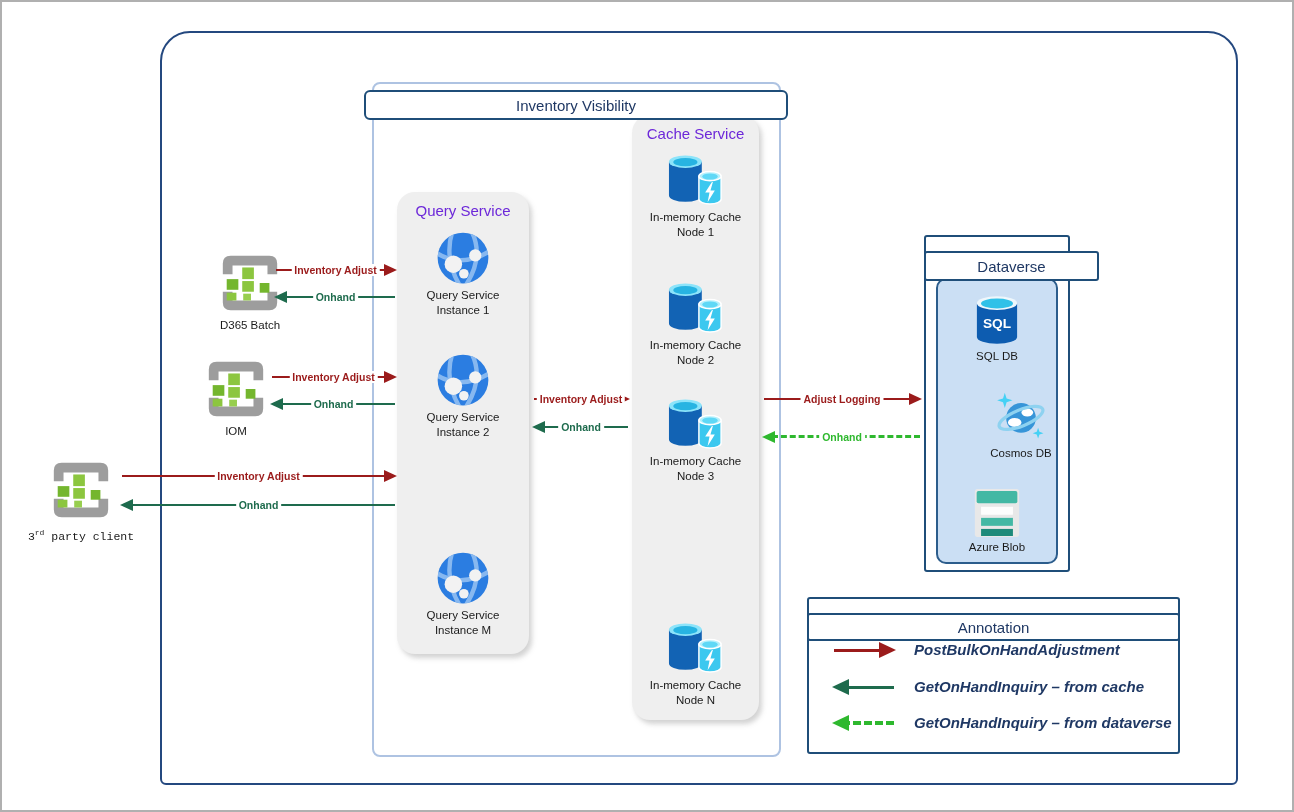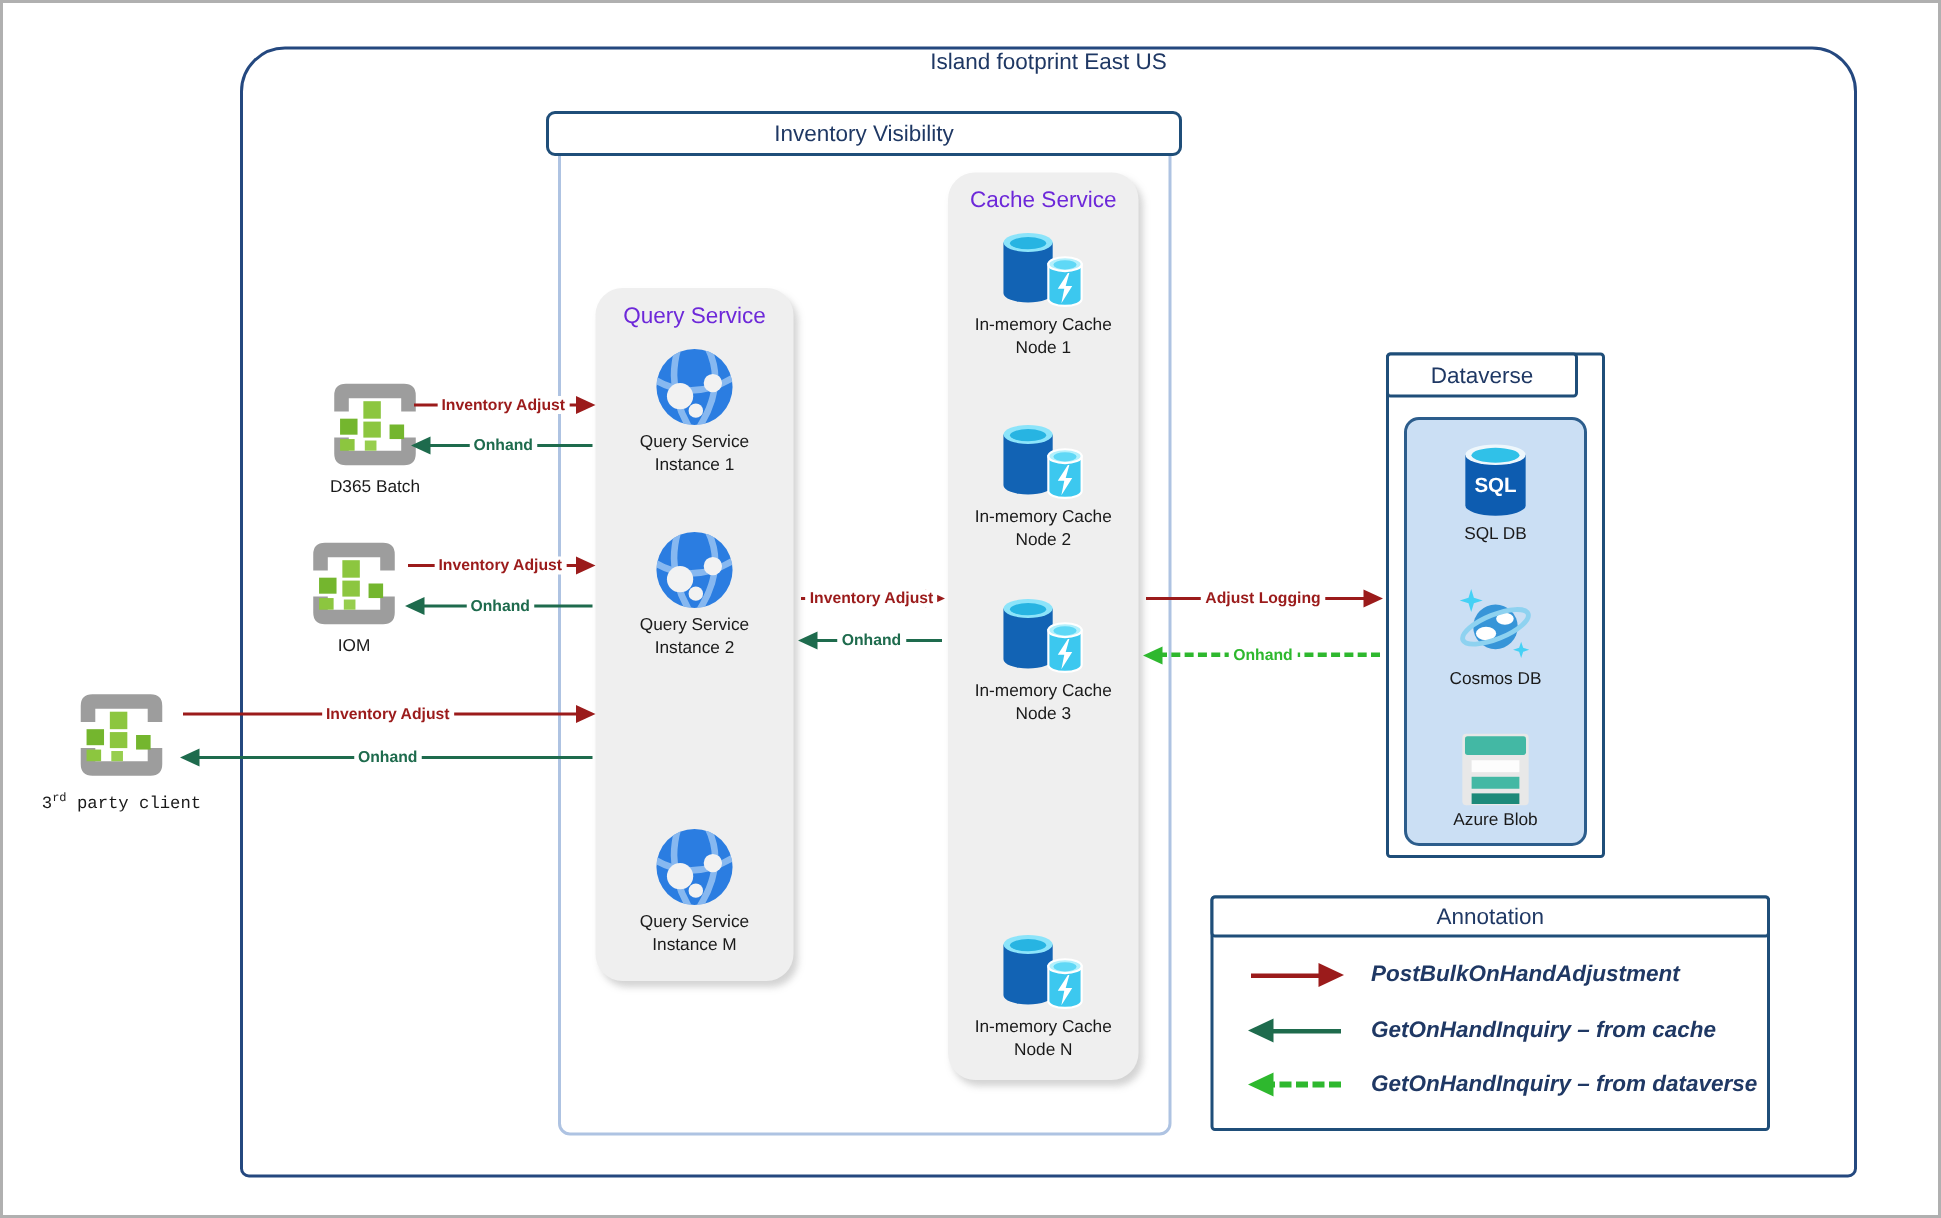--- a/index.html
+++ b/index.html
@@ -8,21 +8,21 @@
     font-family:"Liberation Sans",sans-serif;}
   
   .island{position:absolute;left:158px;top:29px;width:1078px;height:754px;
     border:2px solid #24487f;border-radius:30px 30px 6px 6px;box-sizing:border-box;}
   .island-title{position:absolute;left:158px;top:31px;width:1078px;text-align:center;
     font-size:15px;color:#1f3864;}
   .iv-container{position:absolute;left:370px;top:80px;width:409px;height:675px;
     border:2px solid #aec3e2;border-radius:8px;box-sizing:border-box;}
   .banner{position:absolute;background:#fff;border:2px solid #1f4e79;display:flex;
     align-items:center;justify-content:center;font-size:15px;color:#1f3864;
-    box-sizing:border-box;z-index:5;font-weight:500;}
+    box-sizing:border-box;z-index:5;font-weight:500;margin-top:16px;}
   .banner.rounded{border-radius:6px;}
   .outline-box{position:absolute;background:#fff;border:2px solid #1f4e79;
     box-sizing:border-box;border-radius:3px;}
   .panel{position:absolute;background:#efefef;border-radius:18px;
     box-shadow:3px 4px 5px rgba(130,130,130,0.35);}
   .panel-title{padding-top:10px;text-align:center;font-size:15px;color:#6d28d9;font-weight:500;}
   .inner-blue{position:absolute;background:#cbdff4;border:2px solid #2c5d8c;
     border-radius:10px;box-sizing:border-box;}
   
   .node{position:absolute;text-align:center;z-index:3;}
@@ -113,21 +113,20 @@
     <rect x="26" y="32" width="12" height="11" fill="#8cc63f"></rect>
     <rect x="44" y="34" width="10" height="10" fill="#74b62e"></rect>
     <rect x="10" y="44" width="10" height="8" fill="#8cc63f"></rect>
     <rect x="27" y="45" width="8" height="7" fill="#97ce4e"></rect>
   </symbol>
 </svg>
 
 <div class="screen">
 
   <div class="island"></div>
-  <div class="island-title">Island footprint East US</div>
 
   <div class="iv-container"></div>
   <div class="banner rounded" style="left:362px;top:72px;width:424px;height:30px;">
     <span>Inventory Visibility</span>
   </div>
 
   <div class="panel" style="left:395px;top:190px;width:132px;height:462px;">
     <div class="panel-title">Query Service</div>
   </div>
   <div class="node" style="left:399px;top:228px;width:124px;">
@@ -198,31 +197,31 @@
     <svg width="62" height="56">
         <use href="#icon-redis"></use>
       </svg>
     <div class="caption">
       <div>In-memory Cache</div>
       <div>Node N</div>
     </div>
   </div>
 
   <div class="outline-box" style="left:922px;top:233px;width:146px;height:337px;"></div>
-  <div class="banner" style="left:922px;top:233px;width:128px;height:30px;border-radius:3px;">
+  <div class="banner" style="left:922px;top:233px;width:175px;height:30px;border-radius:3px;">
     <span>Dataverse</span>
   </div>
   <div class="inner-blue" style="left:934px;top:276px;width:122px;height:286px;"></div>
   <div class="node" style="left:934px;top:292px;width:122px;">
     <svg width="48" height="53">
         <use href="#icon-sql"></use>
       </svg>
     <div class="caption">SQL DB</div>
   </div>
-  <div class="node" style="left:934px;top:388px;width:122px;">
+  <div class="node" style="left:958px;top:388px;width:122px;">
     <svg width="54" height="54">
         <use href="#icon-cosmos"></use>
       </svg>
     <div class="caption">Cosmos DB</div>
   </div>
   <div class="node" style="left:934px;top:486px;width:122px;">
     <svg width="46" height="50">
         <use href="#icon-blob"></use>
       </svg>
     <div class="caption">Azure Blob</div>

